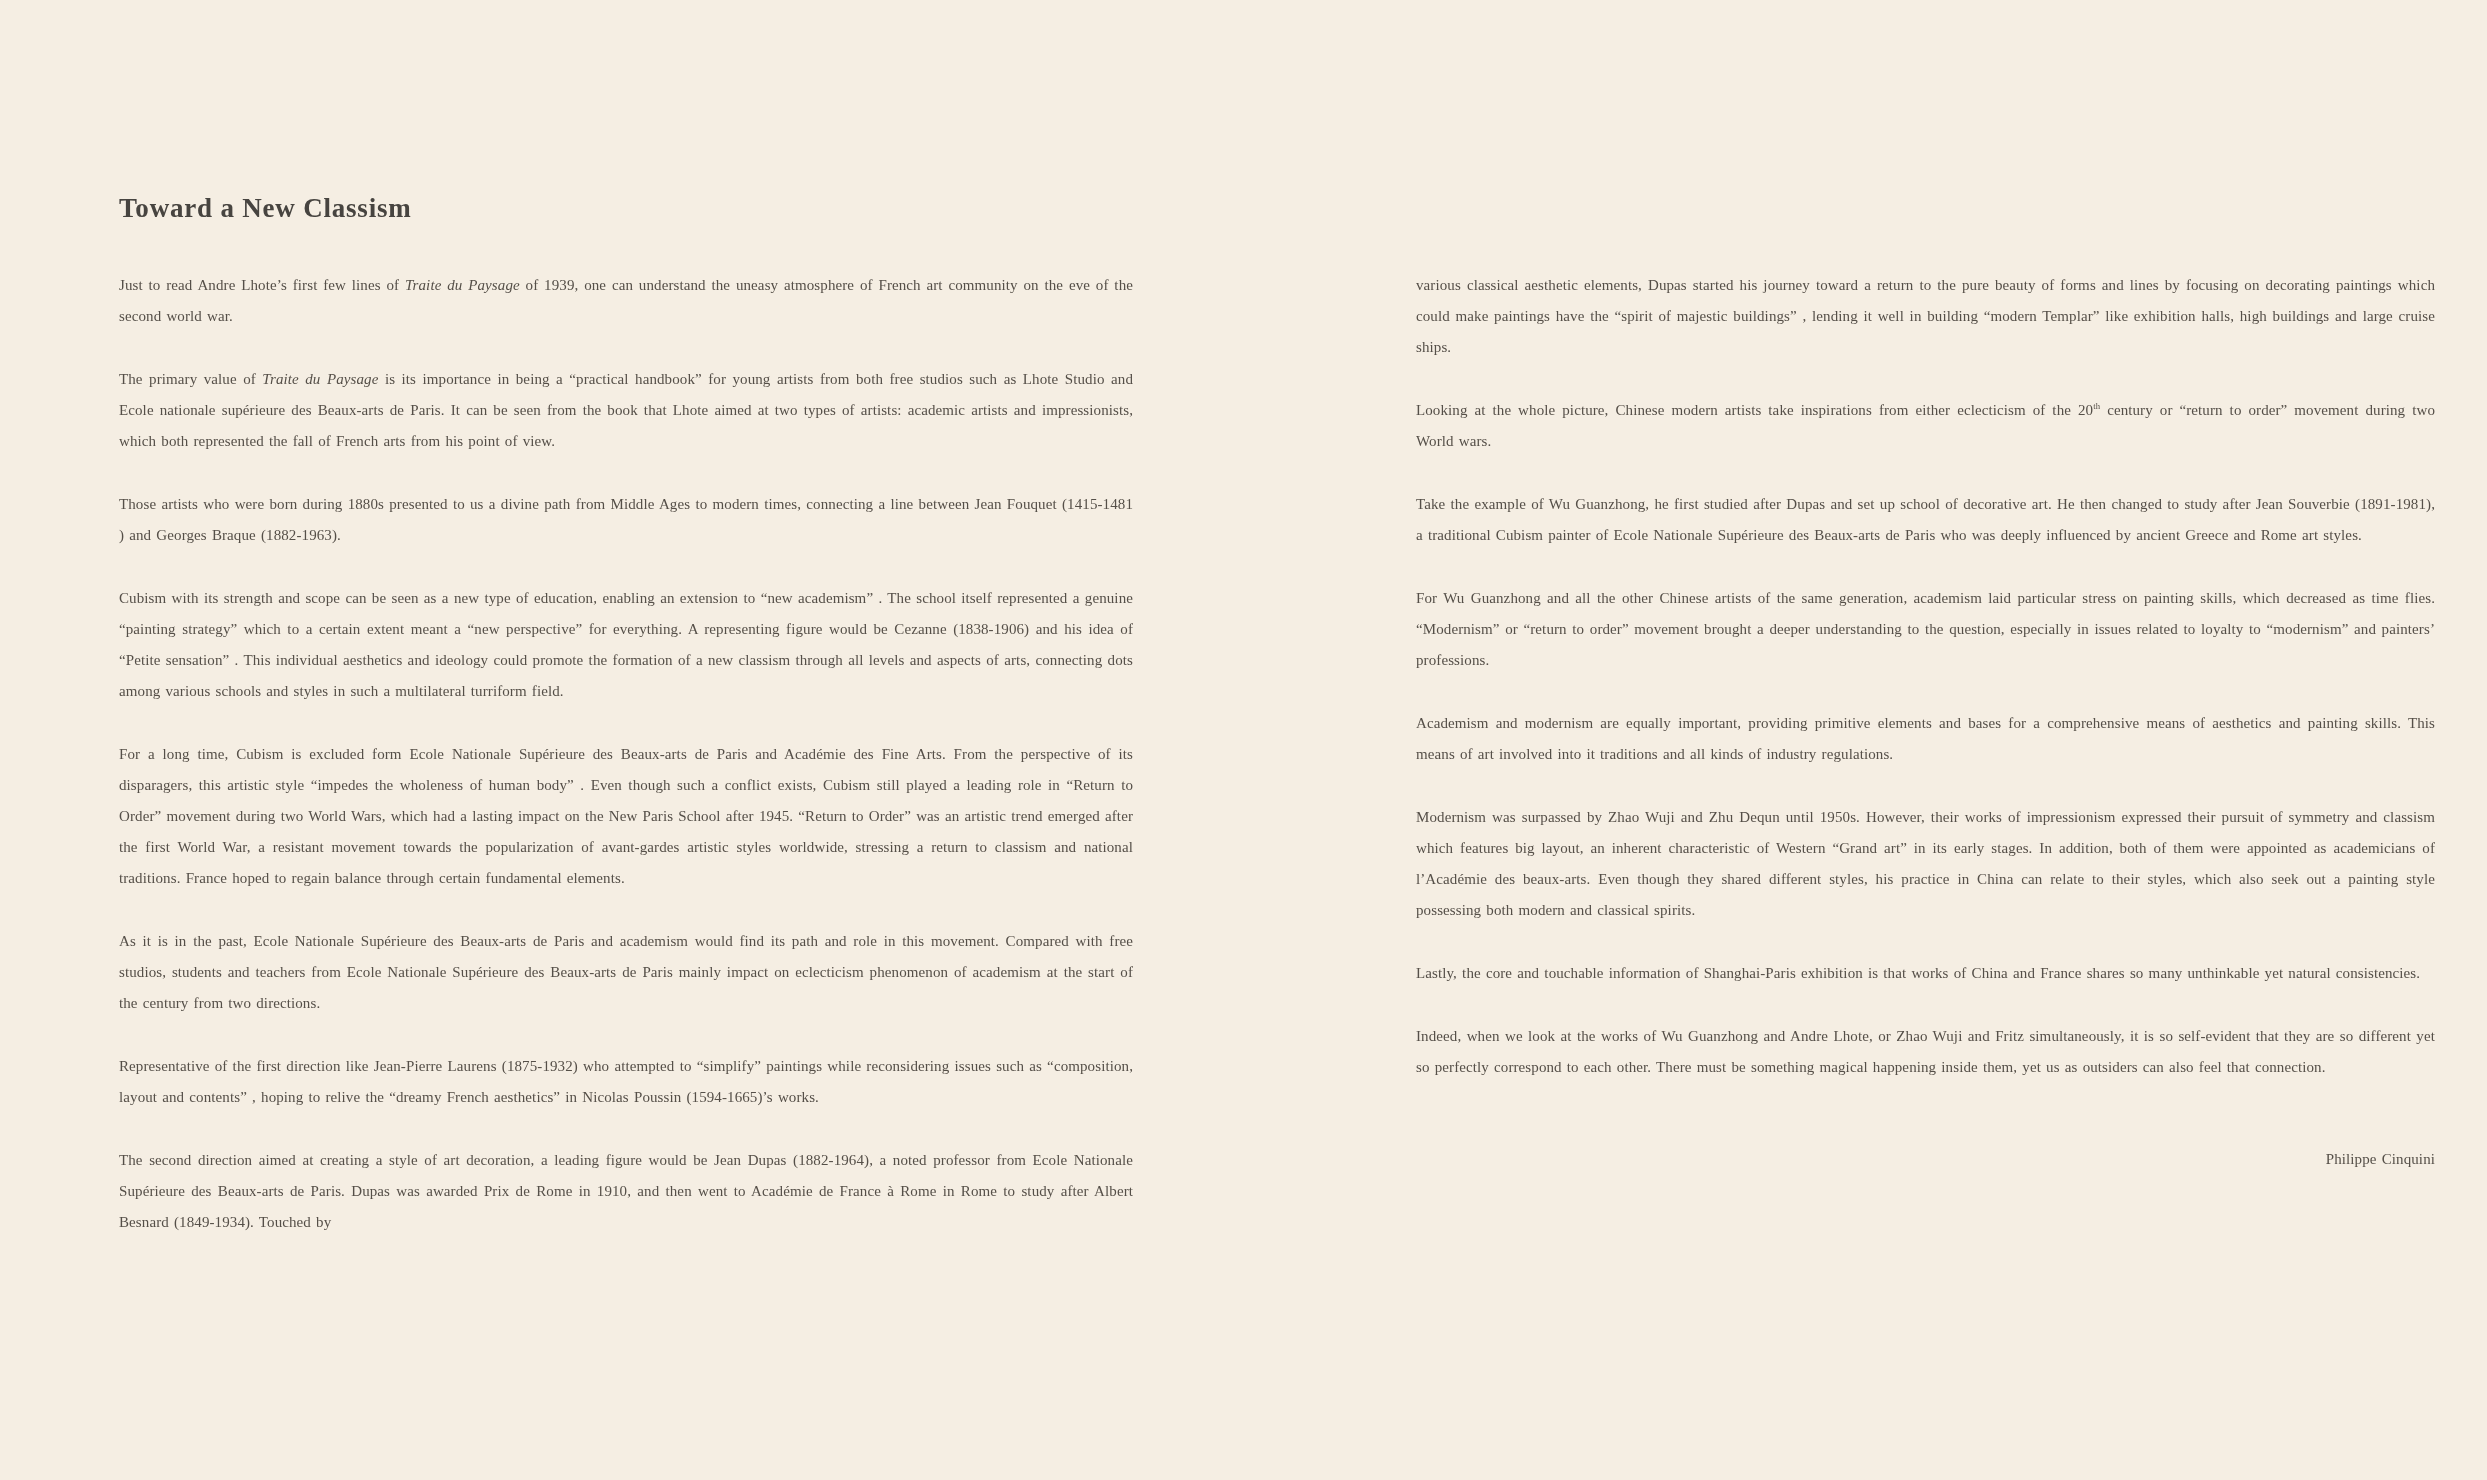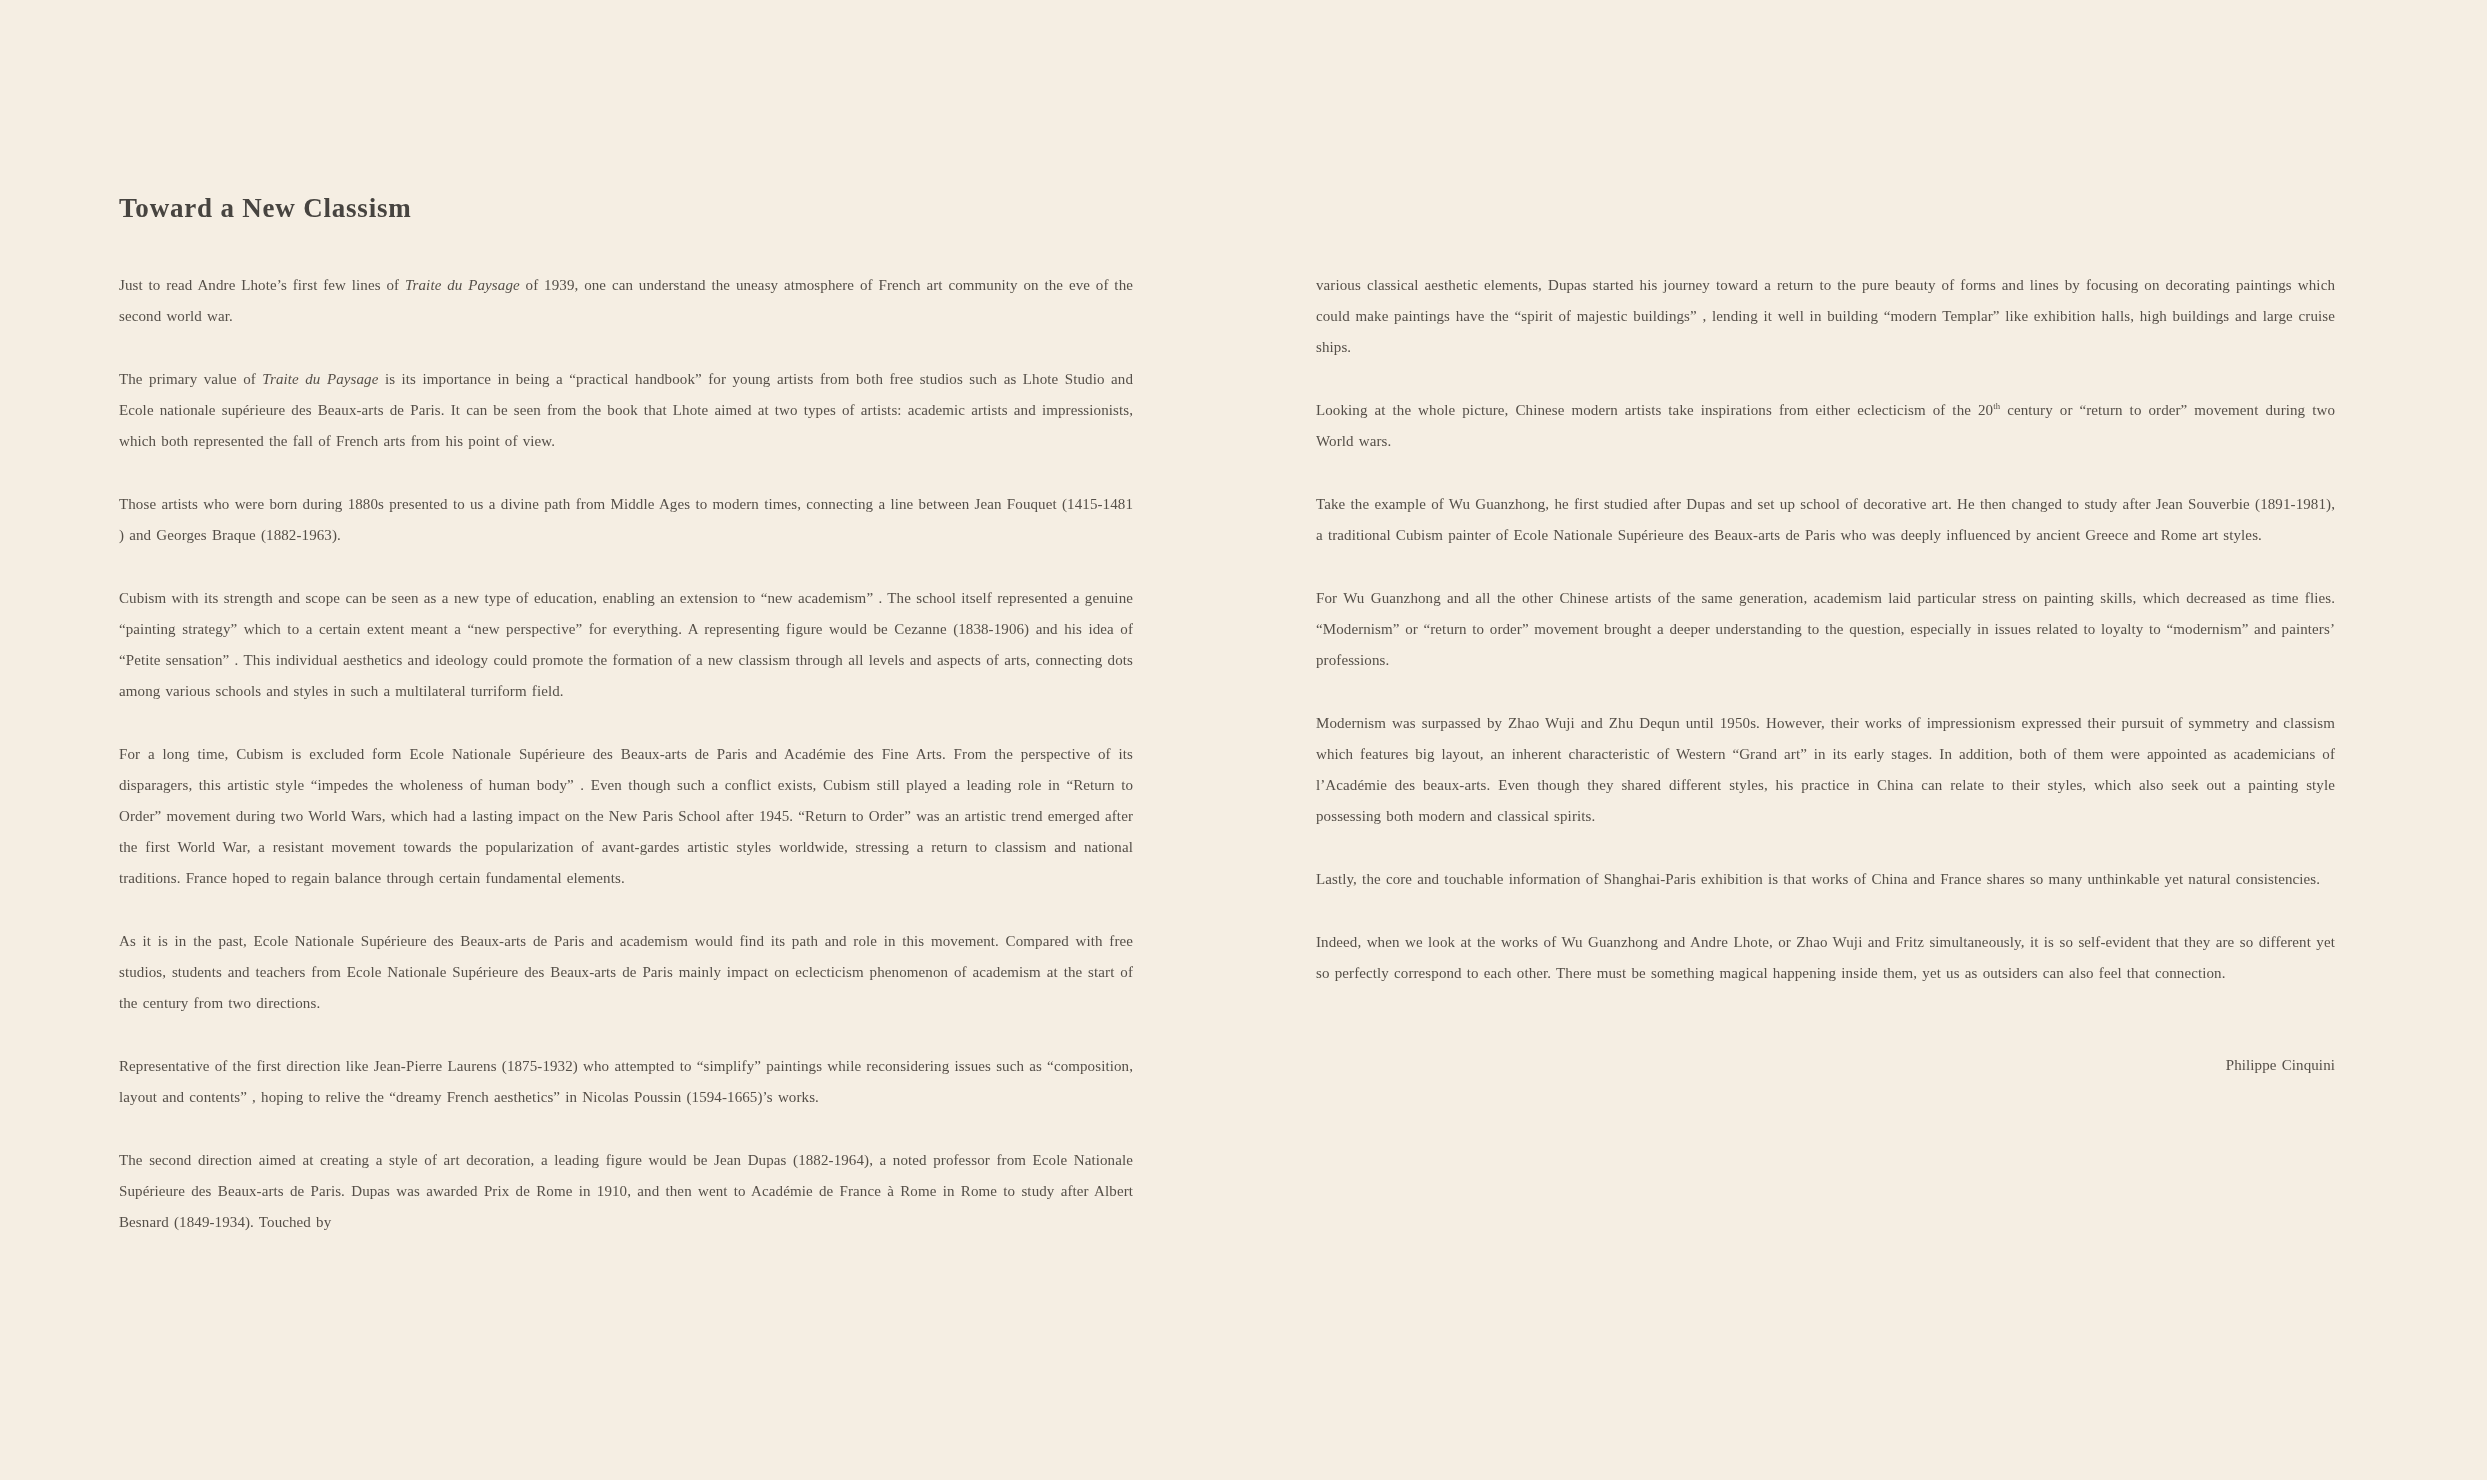--- a/index.html
+++ b/index.html
@@ -29,21 +29,21 @@
   .col {
     position: absolute;
     top: 270px;
     font-size: 15px;
     line-height: 31px;
     text-align: justify;
     letter-spacing: 0.1px;
     word-spacing: 1.3px;
   }
   .col-left  { left: 119px;  width: 1014px; }
-  .col-right { left: 1316px; width: 1019px; }
+  .col-right { left: 1416px; width: 1019px; }
   .col p { margin: 0 0 32px 0; }
   .col i { font-style: italic; }
   .col sup { font-size: 58%; line-height: 0; vertical-align: super; }
   .signature {
     margin-top: 60px;
     text-align: right;
     line-height: 32px;
   }
 </style>
 </head>
@@ -62,20 +62,21 @@
     <p><span>As it is in the past, Ecole Nationale Supérieure des Beaux-arts de Paris and academism would find its path and role in this movement. Compared with free studios, students and teachers from Ecole Nationale Supérieure des Beaux-arts de Paris mainly impact on eclecticism phenomenon of academism at the start of the century from two directions.</span></p>
     <p><span>Representative of the first direction like Jean-Pierre Laurens (1875-1932) who attempted to “simplify” paintings while reconsidering issues such as “composition, layout and contents” , hoping to relive the “dreamy French aesthetics” in Nicolas Poussin (1594-1665)’s works.</span></p>
     <p><span>The second direction aimed at creating a style of art decoration, a leading figure would be Jean Dupas (1882-1964), a noted professor from Ecole Nationale Supérieure des Beaux-arts de Paris. Dupas was awarded Prix de Rome in 1910, and then went to Académie de France à Rome in Rome to study after Albert Besnard (1849-1934). Touched by</span></p>
   </div>
 
   <div class="col col-right">
     <p><span>various classical aesthetic elements, Dupas started his journey toward a return to the pure beauty of forms and lines by focusing on decorating paintings which could make paintings have the “spirit of majestic buildings” , lending it well in building “modern Templar” like exhibition halls, high buildings and large cruise ships.</span></p>
     <p><span>Looking at the whole picture, Chinese modern artists take inspirations from either eclecticism of the 20</span><sup>th</sup><span> century or “return to order” movement during two World wars.</span></p>
     <p><span>Take the example of Wu Guanzhong, he first studied after Dupas and set up school of decorative art. He then changed to study after Jean Souverbie (1891-1981), a traditional Cubism painter of Ecole Nationale Supérieure des Beaux-arts de Paris who was deeply influenced by ancient Greece and Rome art styles.</span></p>
     <p><span>For Wu Guanzhong and all the other Chinese artists of the same generation, academism laid particular stress on painting skills, which decreased as time flies. “Modernism” or “return to order” movement brought a deeper understanding to the question, especially in issues related to loyalty to “modernism” and painters’ professions.</span></p>
+    <p><span>Academism and modernism are equally important, providing primitive elements and bases for a comprehensive means of aesthetics and painting skills. This means of art involved into it traditions and all kinds of industry regulations.</span></p>
     <p><span>Modernism was surpassed by Zhao Wuji and Zhu Dequn until 1950s. However, their works of impressionism expressed their pursuit of symmetry and classism which features big layout, an inherent characteristic of Western “Grand art” in its early stages. In addition, both of them were appointed as academicians of l’Académie des beaux-arts. Even though they shared different styles, his practice in China can relate to their styles, which also seek out a painting style possessing both modern and classical spirits.</span></p>
     <p><span>Lastly, the core and touchable information of Shanghai-Paris exhibition is that works of China and France shares so many unthinkable yet natural consistencies.</span></p>
     <p><span>Indeed, when we look at the works of Wu Guanzhong and Andre Lhote, or Zhao Wuji and Fritz simultaneously, it is so self-evident that they are so different yet so perfectly correspond to each other. There must be something magical happening inside them, yet us as outsiders can also feel that connection.</span></p>
 
     <div class="signature">
       <div>Philippe Cinquini</div>
     </div>
   </div>
 
 </div>

